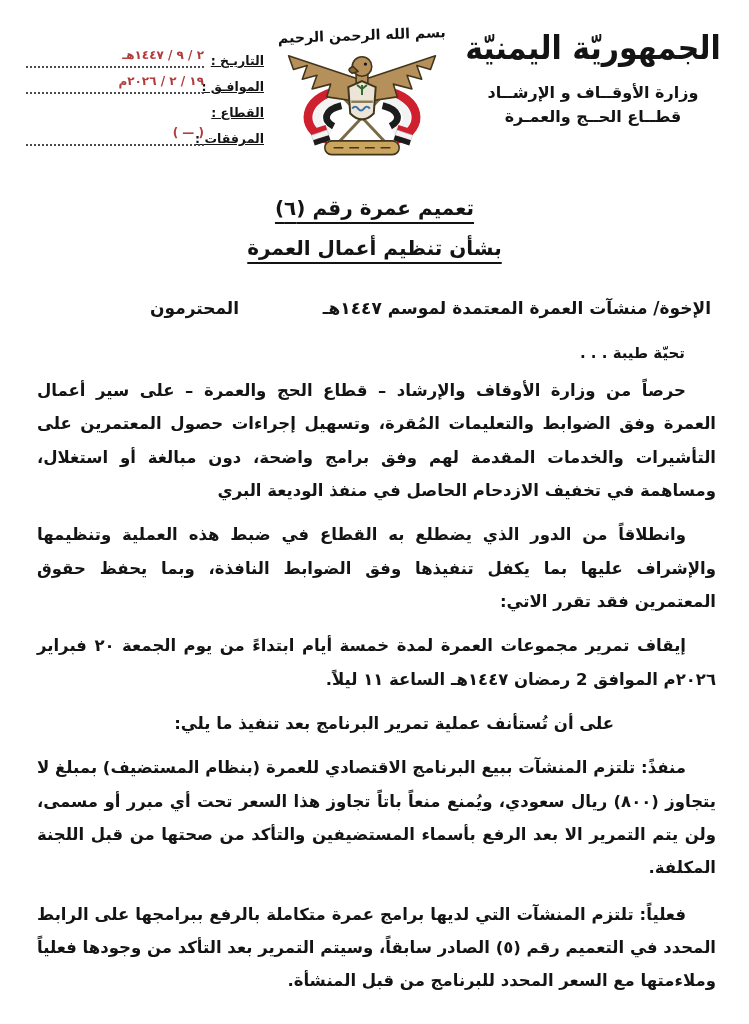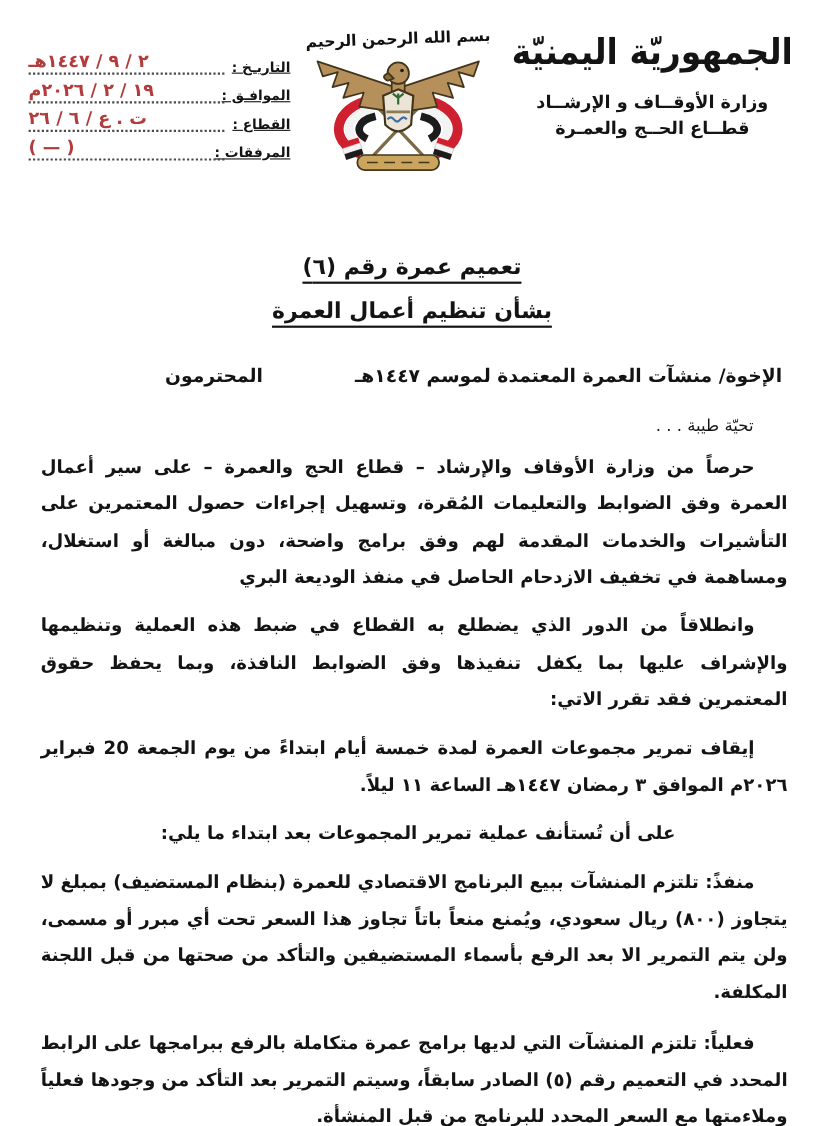--- a/index.html
+++ b/index.html
@@ -11,34 +11,34 @@
   .header{display:flex;align-items:flex-start;padding:16px 22px 0 20px;}
   .h-right{width:268px;text-align:center;margin-top:12px;}
   .republic{font-size:30px;font-weight:800;letter-spacing:-1px;transform:scaleY(1.08);line-height:1.3;}
   .ministry{font-size:16px;font-weight:800;margin-top:16px;white-space:nowrap;}
   .sector{font-size:16px;font-weight:800;margin-top:5px;white-space:nowrap;letter-spacing:.5px;}
   .h-center{flex:1;display:flex;justify-content:center;align-items:flex-start;}
   .h-left{width:238px;margin-top:26px;padding-left:6px;}
   .field{display:flex;align-items:flex-end;height:26px;font-size:12.5px;font-weight:800;}
   .field-label{white-space:nowrap;width:60px;text-align:right;text-decoration:underline;}
   .leader{
-    flex:1;border-bottom:2px dotted #4a4a4a;text-align:left;
-    color:#b23b3b;font-size:16px;font-weight:800;height:19px;line-height:17px;white-space:nowrap;
+    flex:1;border-bottom:2px dotted #4a4a4a;text-align:right;
+    color:#b23b3b;font-size:12px;font-weight:800;height:19px;line-height:17px;white-space:nowrap;
   }
   
-  .title-block{margin-top:66px;text-align:center;}
+  .title-block{margin-top:32px;text-align:center;}
   .title-line{
     display:inline-block;font-size:20px;font-weight:800;
     text-decoration:underline;text-decoration-thickness:2px;text-underline-offset:7px;
   }
   .title-line.second{margin-top:16px;}
   
   .addressee{display:flex;justify-content:space-between;margin:38px 38px 0 38px;padding-left:112px;
     font-size:17px;font-weight:800;}
-  .greeting{margin:26px 64px 0 0;font-size:15px;font-weight:400;}
+  .greeting{margin:26px 64px 0 0;font-size:15px;font-weight:700;}
   
   .body{margin:12px 33px 0 37px;font-size:16.5px;font-weight:700;line-height:2.02;text-align:justify;}
   .body p{margin:0 0 11px 0;text-indent:30px;}
   .decision{font-weight:800;}
   .resume-heading{text-indent:0;text-align:right;margin-right:72px !important;font-weight:800;}
   .item-label{font-weight:800;}
   .item{margin-bottom:13px !important;}
 </style>
 </head>
 <body>
@@ -111,21 +111,20 @@
       <div class="field">
         <span class="field-label">التاريـخ :</span>
         <span class="leader">٢ / ٩ / ١٤٤٧هـ</span>
       </div>
       <div class="field">
         <span class="field-label">الموافـق :</span>
         <span class="leader">١٩ / ٢ / ٢٠٢٦م</span>
       </div>
       <div class="field">
         <span class="field-label">القطاع :</span>
-        <span class="leader">ت . ع / ٦ / ٢٦</span>
       </div>
       <div class="field">
         <span class="field-label">المرفقات :</span>
         <span class="leader">( — )</span>
       </div>
     </div>
   </div>
 
   <div class="title-block">
     <div><span class="title-line">تعميم عمرة رقم (٦)</span></div>
@@ -135,22 +134,22 @@
   <div class="addressee">
     <span>الإخوة/ منشآت العمرة المعتمدة لموسم ١٤٤٧هـ</span>
     <span>المحترمون</span>
   </div>
 
   <div class="greeting">تحيّة طيبة . . .</div>
 
   <div class="body">
     <p>حرصاً من وزارة الأوقاف والإرشاد – قطاع الحج والعمرة – على سير أعمال العمرة وفق الضوابط والتعليمات المُقرة، وتسهيل إجراءات حصول المعتمرين على التأشيرات والخدمات المقدمة لهم وفق برامج واضحة، دون مبالغة أو استغلال، ومساهمة في تخفيف الازدحام الحاصل في منفذ الوديعة البري</p>
     <p>وانطلاقاً من الدور الذي يضطلع به القطاع في ضبط هذه العملية وتنظيمها والإشراف عليها بما يكفل تنفيذها وفق الضوابط النافذة، وبما يحفظ حقوق المعتمرين فقد تقرر الاتي:</p>
-    <p class="decision">إيقاف تمرير مجموعات العمرة لمدة خمسة أيام ابتداءً من يوم الجمعة 20 فبراير ٢٠٢٦م الموافق ٣ رمضان ١٤٤٧هـ الساعة ١١ ليلاً.</p>
-    <p class="resume-heading">على أن تُستأنف عملية تمرير المجموعات بعد ابتداء ما يلي:</p>
+    <p class="decision">إيقاف تمرير مجموعات العمرة لمدة خمسة أيام ابتداءً من يوم الجمعة ٢٠ فبراير ٢٠٢٦م الموافق 2 رمضان ١٤٤٧هـ الساعة ١١ ليلاً.</p>
+    <p class="resume-heading">على أن تُستأنف عملية تمرير البرنامج بعد تنفيذ ما يلي:</p>
 
     <p class="item"><span class="item-label">منفذً:</span><span> تلتزم المنشآت ببيع البرنامج الاقتصادي للعمرة (بنظام المستضيف) بمبلغ لا يتجاوز (٨٠٠) ريال سعودي، ويُمنع منعاً باتاً تجاوز هذا السعر تحت أي مبرر أو مسمى، ولن يتم التمرير الا بعد الرفع بأسماء المستضيفين والتأكد من صحتها من قبل اللجنة المكلفة.</span></p>
 
     <p class="item"><span class="item-label">فعلياً:</span><span> تلتزم المنشآت التي لديها برامج عمرة متكاملة بالرفع ببرامجها على الرابط المحدد في التعميم رقم (٥) الصادر سابقاً، وسيتم التمرير بعد التأكد من وجودها فعلياً وملاءمتها مع السعر المحدد للبرنامج من قبل المنشأة.</span></p>
 
   </div>
 
 </div>
 
 </body></html>

